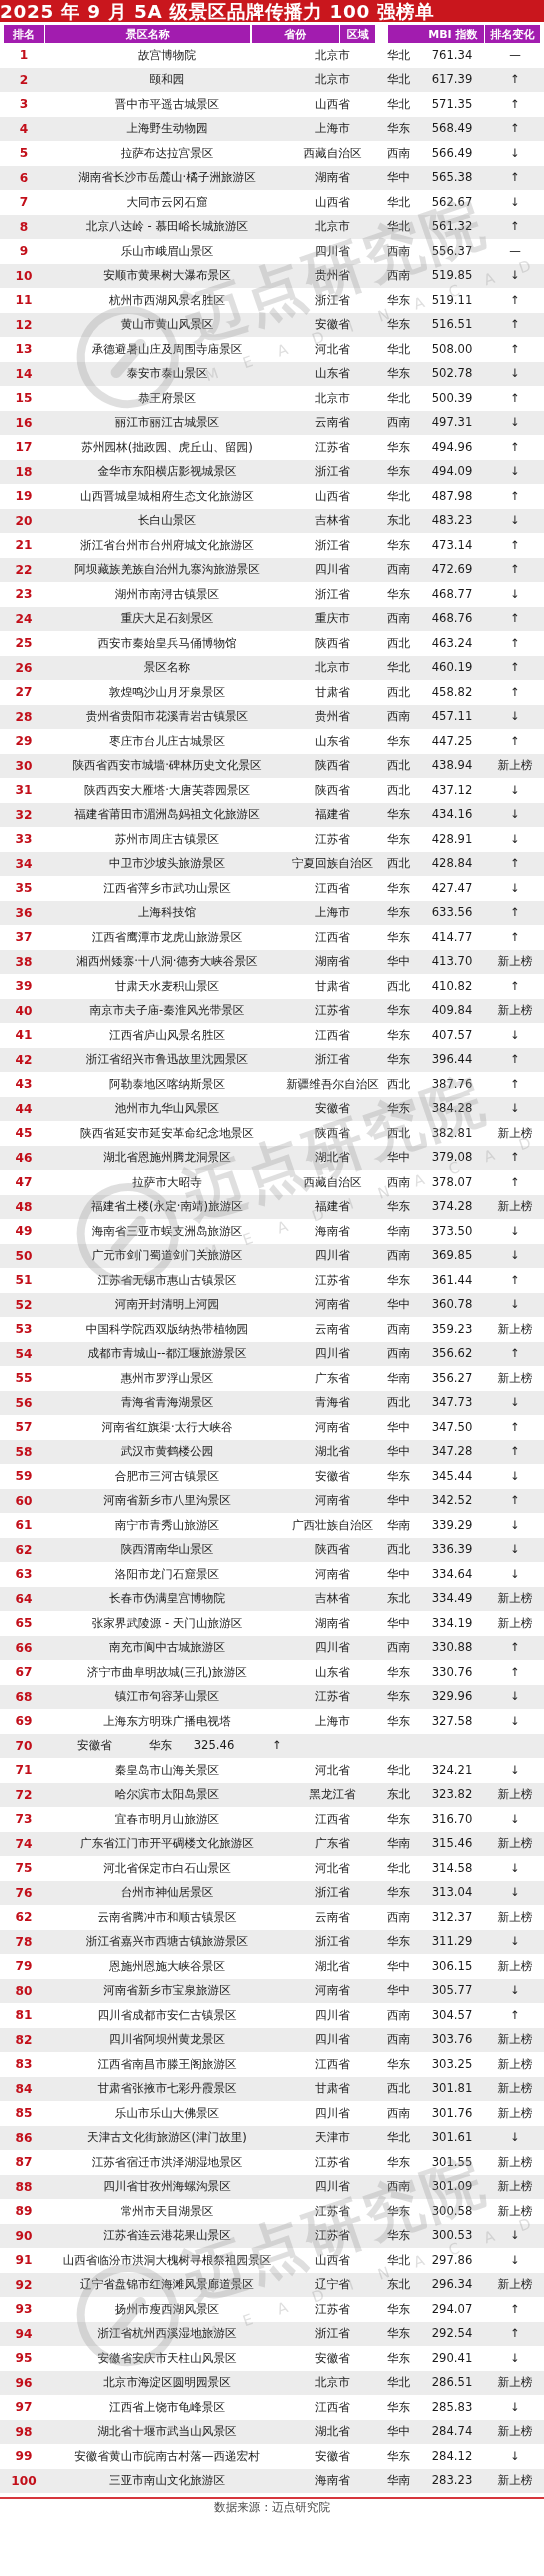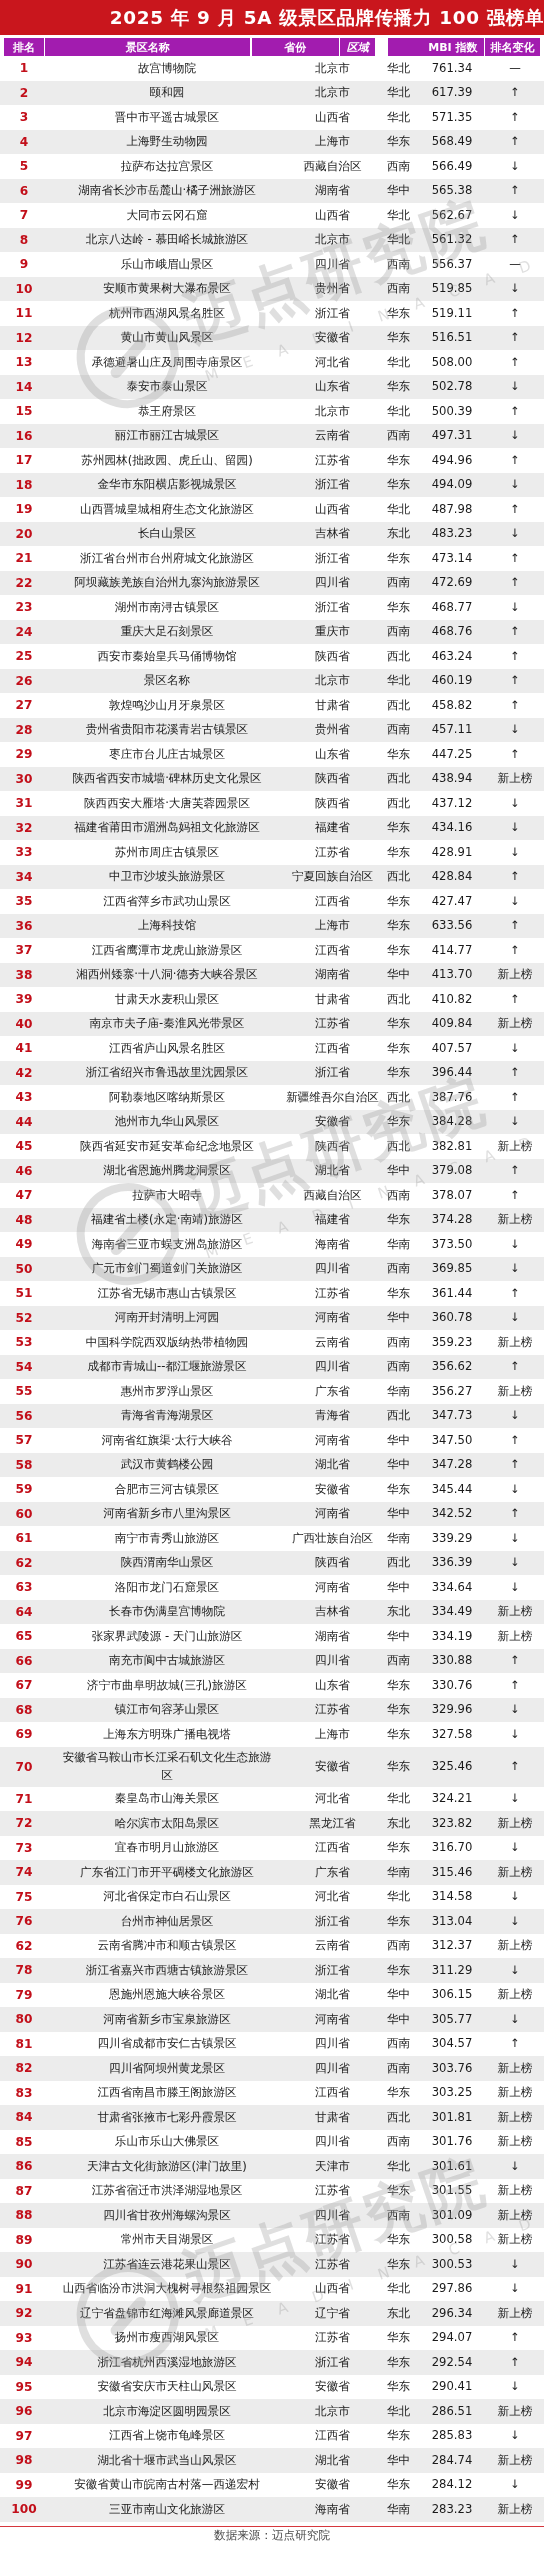--- a/index.html
+++ b/index.html
@@ -7,23 +7,23 @@
     width:544px;
     min-height:2576px;
     background:#ffffff;
     position:relative;
     font-family:"DejaVu Sans","Liberation Sans",sans-serif;
     color:#1a1a1a;
     overflow:hidden;
   }
   
   .banner{
-    height:35px;
+    height:22px;
     background:#c9161d;
-    display:flex;align-items:center;justify-content:flex-end;
+    display:flex;align-items:center;justify-content:flex-start;
   }
   .banner .t{
     color:#ffffff;font-size:18.4px;font-weight:bold;letter-spacing:0.7px;
   }
   
   .header{
     display:flex;
     margin:3.4px 4.1px 0 4.1px;
     height:17.7px;
   }
@@ -31,21 +31,21 @@
     background:#a21caf;
     color:#ffffff;
     font-weight:bold;
     font-size:11px;
     display:flex;align-items:center;justify-content:center;
     white-space:nowrap;
   }
   .h-rank{width:42px;margin-right:1.4px;}
   .h-name{width:217px;}
   .h-prov{width:92px;margin-right:1.4px;margin-left:1.4px;}
-  .h-reg{width:37px;margin-right:13px;font-style:italic;}
+  .h-reg{width:37px;margin-right:13px;}
   .h-mbi{width:65px;margin-right:1.4px;padding-left:34px;}
   .h-chg{width:58px;}
   
   .tbody{position:relative;z-index:1;}
   .row{
     display:flex;
     min-height:24.5px;
     align-items:center;
     background:#ffffff;
   }
@@ -663,21 +663,20 @@
     <div class="row">
     <div class="cell c-rank">69</div>
     <div class="cell c-name">上海东方明珠广播电视塔</div>
     <div class="cell c-prov">上海市</div>
     <div class="cell c-reg">华东</div>
     <div class="cell c-mbi">327.58</div>
     <div class="cell c-chg">↓</div>
   </div>
     <div class="row alt">
     <div class="cell c-rank">70</div>
-    <div class="cell c-name">安徽省马鞍山市长江采石矶文化生态旅游区</div>
     <div class="cell c-prov">安徽省</div>
     <div class="cell c-reg">华东</div>
     <div class="cell c-mbi">325.46</div>
     <div class="cell c-chg">↑</div>
   </div>
     <div class="row">
     <div class="cell c-rank">71</div>
     <div class="cell c-name">秦皇岛市山海关景区</div>
     <div class="cell c-prov">河北省</div>
     <div class="cell c-reg">华北</div>

